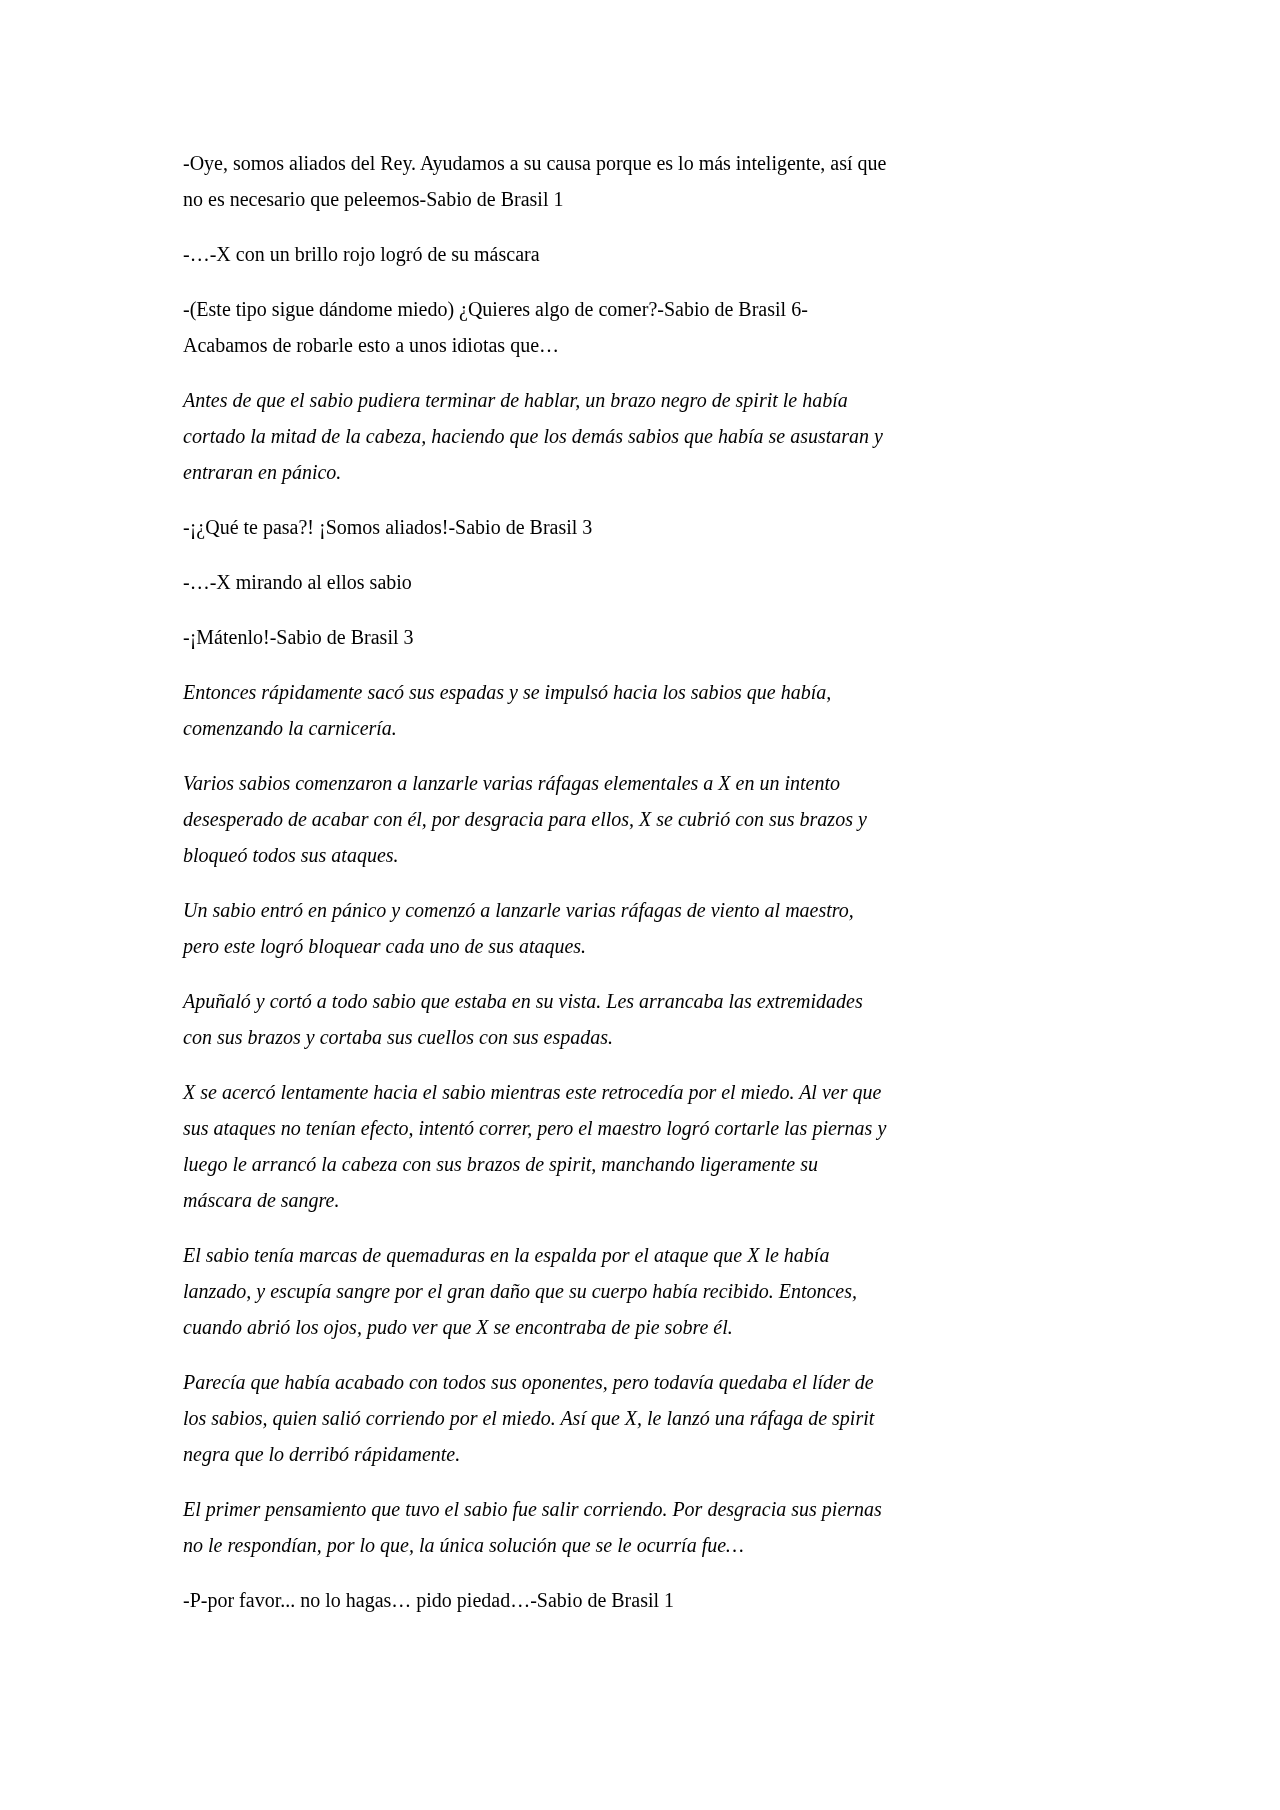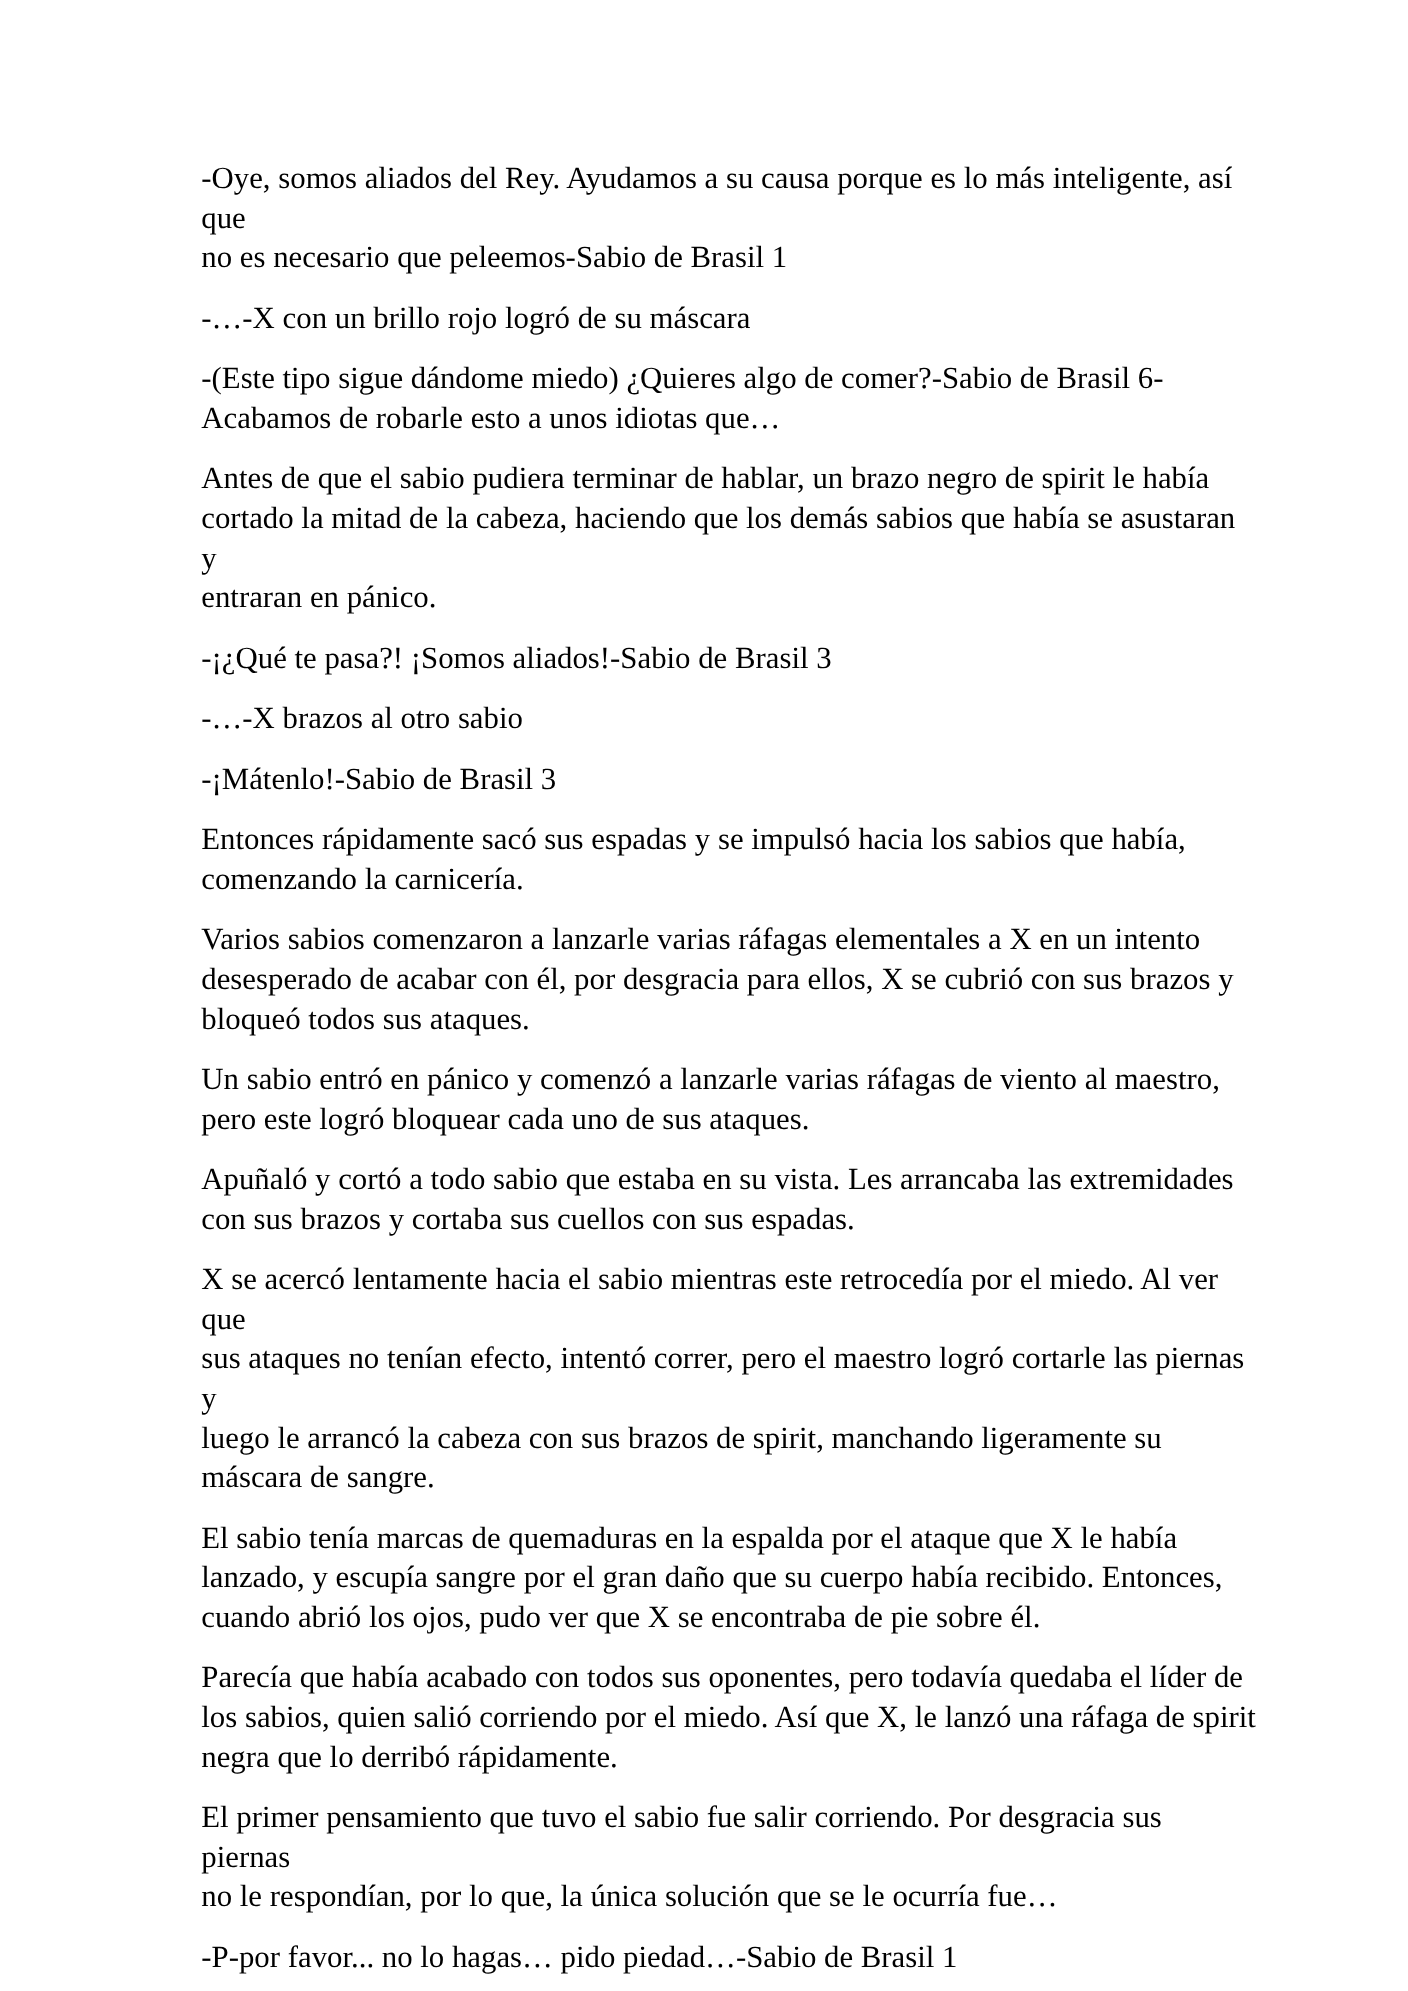--- a/index.html
+++ b/index.html
@@ -16,42 +16,43 @@
     overflow: hidden;
   }
   .page-content {
     position: absolute;
     left: 183px;
     top: 145px;
     width: 960px;
   }
   .para {
     margin: 0 0 19px 0;
-    font-size: 28px;
+    font-size: 20px;
     line-height: 36px;
     white-space: pre-line;
     font-style: normal;
   }
   .para.italic {
+    font-style: italic;
   }
 </style>
 </head>
 <body>
 
 <div class="page-content">
   <p class="para">-Oye, somos aliados del Rey. Ayudamos a su causa porque es lo más inteligente, así que
 no es necesario que peleemos-Sabio de Brasil 1</p>
   <p class="para">-…-X con un brillo rojo logró de su máscara</p>
   <p class="para">-(Este tipo sigue dándome miedo) ¿Quieres algo de comer?-Sabio de Brasil 6-
 Acabamos de robarle esto a unos idiotas que…</p>
   <p class="para italic">Antes de que el sabio pudiera terminar de hablar, un brazo negro de spirit le había
 cortado la mitad de la cabeza, haciendo que los demás sabios que había se asustaran y
 entraran en pánico.</p>
   <p class="para">-¡¿Qué te pasa?! ¡Somos aliados!-Sabio de Brasil 3</p>
-  <p class="para">-…-X brazos al otro sabio</p>
+  <p class="para">-…-X mirando al ellos sabio</p>
   <p class="para">-¡Mátenlo!-Sabio de Brasil 3</p>
   <p class="para italic">Entonces rápidamente sacó sus espadas y se impulsó hacia los sabios que había,
 comenzando la carnicería.</p>
   <p class="para italic">Varios sabios comenzaron a lanzarle varias ráfagas elementales a X en un intento
 desesperado de acabar con él, por desgracia para ellos, X se cubrió con sus brazos y
 bloqueó todos sus ataques.</p>
   <p class="para italic">Un sabio entró en pánico y comenzó a lanzarle varias ráfagas de viento al maestro,
 pero este logró bloquear cada uno de sus ataques.</p>
   <p class="para italic">Apuñaló y cortó a todo sabio que estaba en su vista. Les arrancaba las extremidades
 con sus brazos y cortaba sus cuellos con sus espadas.</p>

